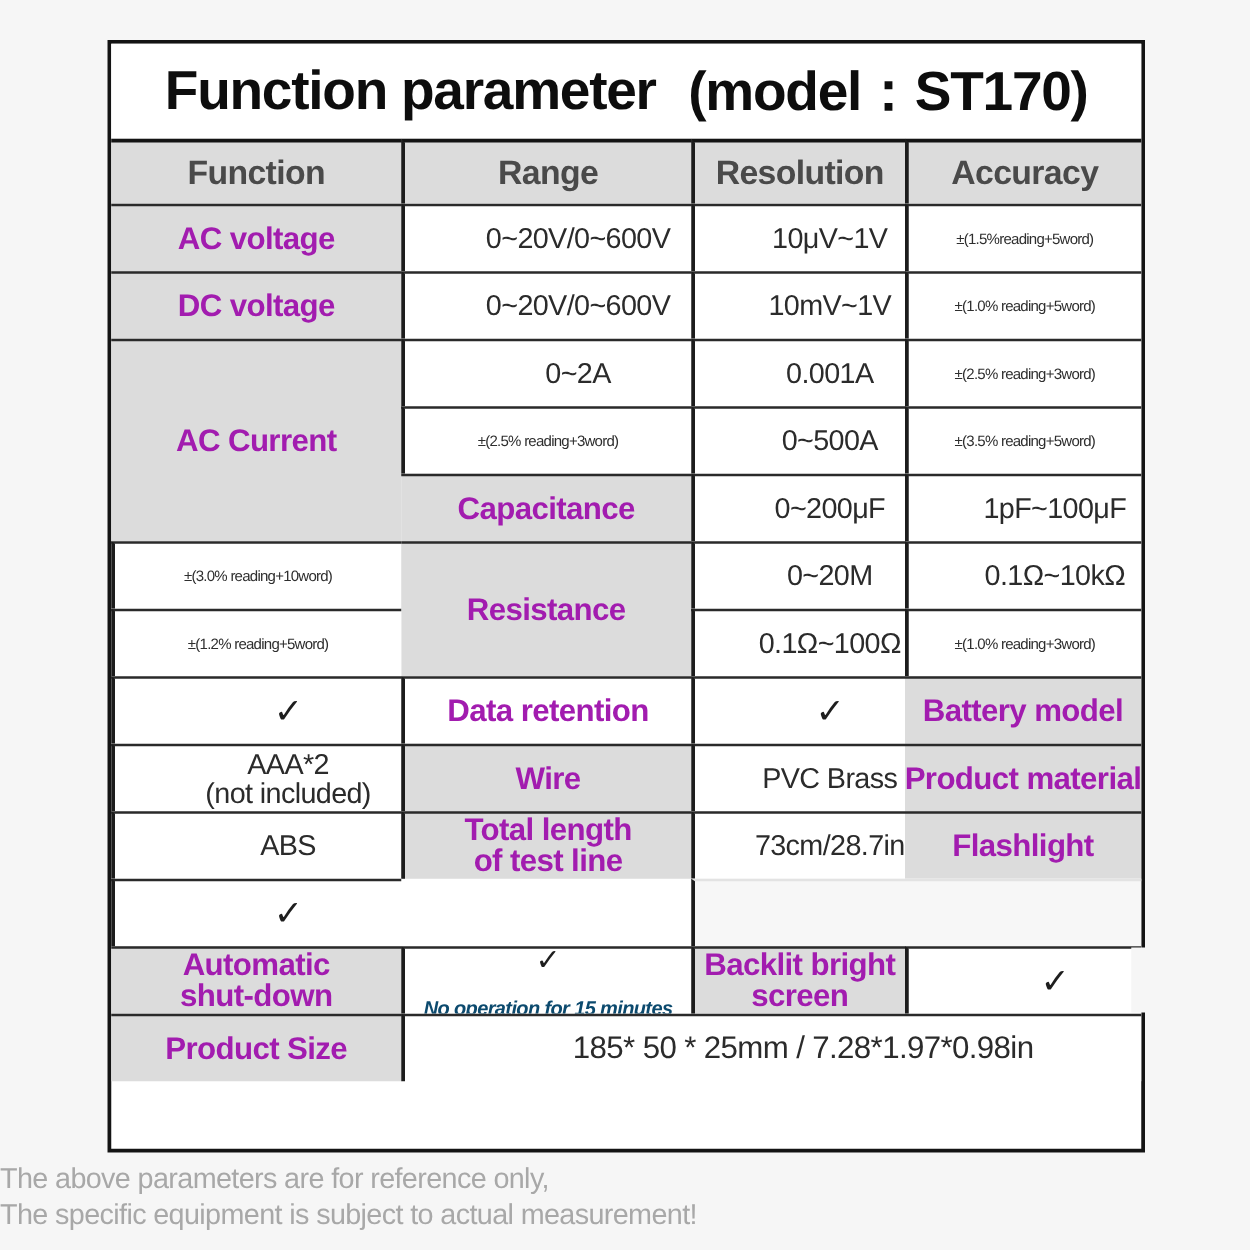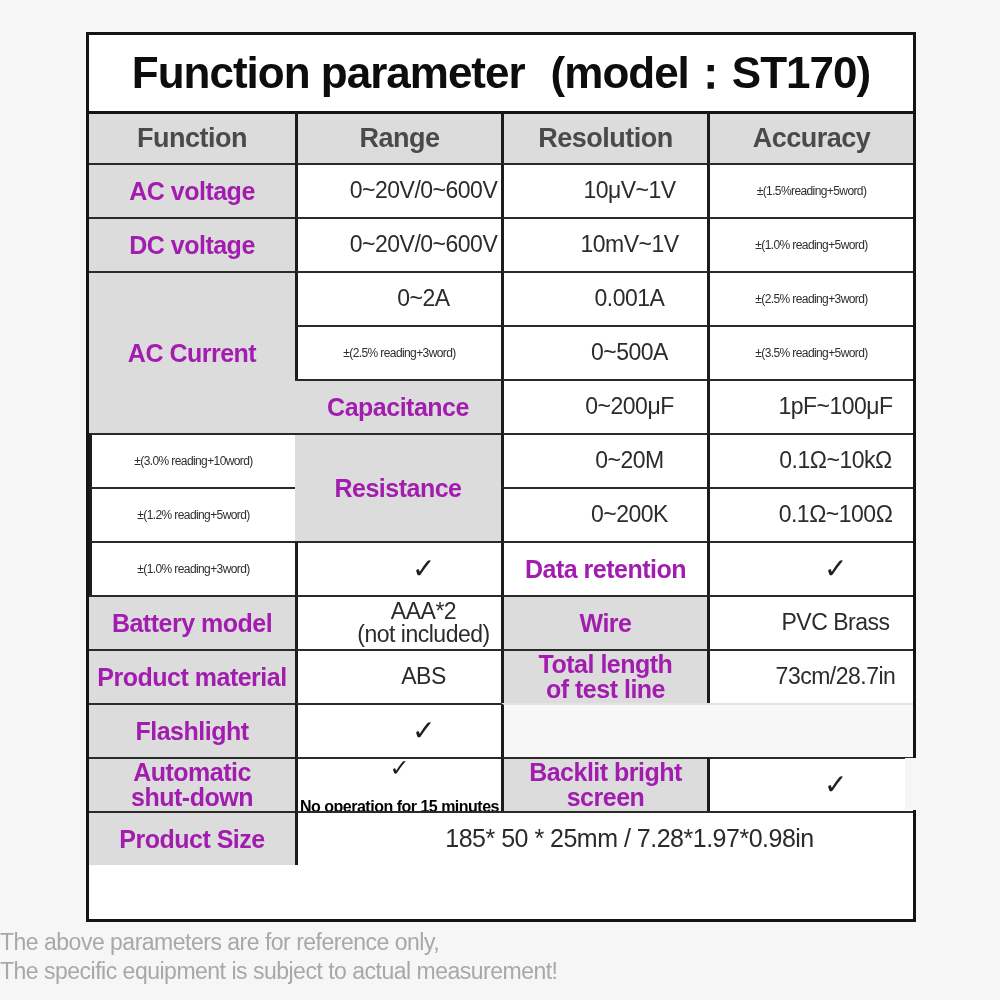--- a/index.html
+++ b/index.html
@@ -11,21 +11,21 @@
     overflow: hidden;
   }
 
   .spec-table {
     position: absolute;
     left: 86px; top: 32px;
     width: 830px;
     border: 3px solid #141414;
     background: #ffffff;
     display: grid;
-    grid-template-columns: repeat(4, 1fr);
+    grid-template-columns: repeat(2, 1fr);
     grid-template-rows: 76px 52px repeat(14, 54px);
   }
 
   .cell {
     border-left: 3px solid #1c1c1c;
     border-top: 2px solid #2a2a2a;
     background: #ffffff;
     display: flex;
     flex-direction: column;
     align-items: center;
@@ -85,24 +85,25 @@
     letter-spacing: -0.6px;
     white-space: nowrap;
     padding: 0 1px;
   }
 
   .check { font-size: 28px; color: #1e1e1e; font-weight: normal; }
 
   .note {
     font-size: 16px;
     font-weight: bold;
-    color: #000000;
+    color: #0c4a6e;
     letter-spacing: -0.5px;
     white-space: nowrap;
     margin-top: 16px;
+    font-style: italic;
   }
 
   .patch {
     grid-column: 3 / 5;
     background: #f7f7f7;
     border-top: 2px solid #e3e3e3;
   }
 
   .patch-overlay {
     position: absolute;
@@ -162,21 +163,20 @@
   <div class="cell lab c1">Capacitance</div>
   <div class="cell val">0~200μF</div>
   <div class="cell val">1pF~100μF</div>
   <div class="cell acc">±(3.0% reading+10word)</div>
 
   <div class="cell lab c1" style="grid-row: span 2;">Resistance</div>
   <div class="cell val">0~20M</div>
   <div class="cell val">0.1Ω~10kΩ</div>
   <div class="cell acc">±(1.2% reading+5word)</div>
 
-  <div class="cell val">0~200K</div>
   <div class="cell val">0.1Ω~100Ω</div>
   <div class="cell acc">±(1.0% reading+3word)</div>
 
   <div class="cell val check">✓</div>
   <div class="cell lab" style="background:#ffffff;">Data retention</div>
   <div class="cell val check">✓</div>
 
   <div class="cell lab c1">Battery model</div>
   <div class="cell val">
     <span class="span2">AAA*2</span>

